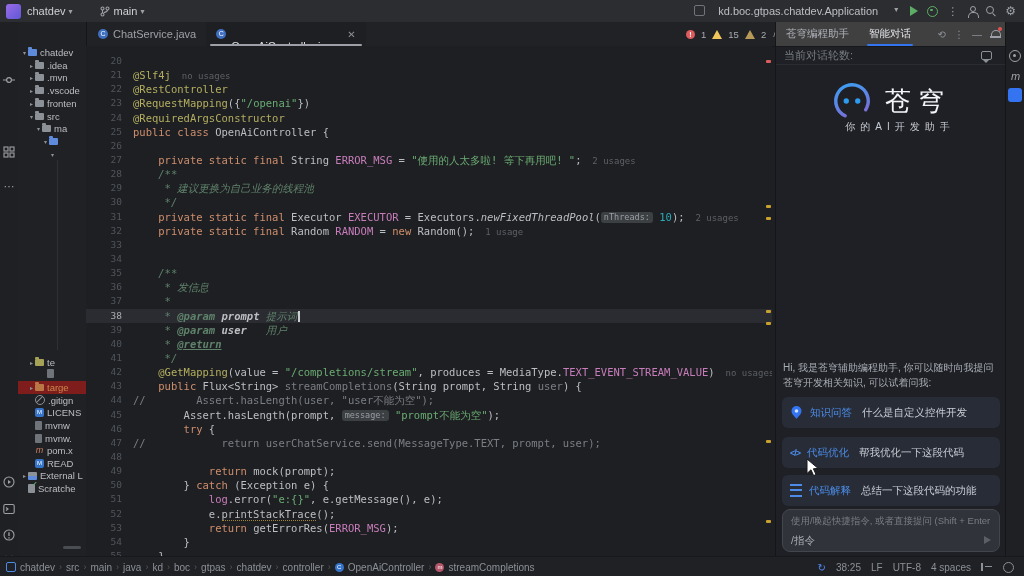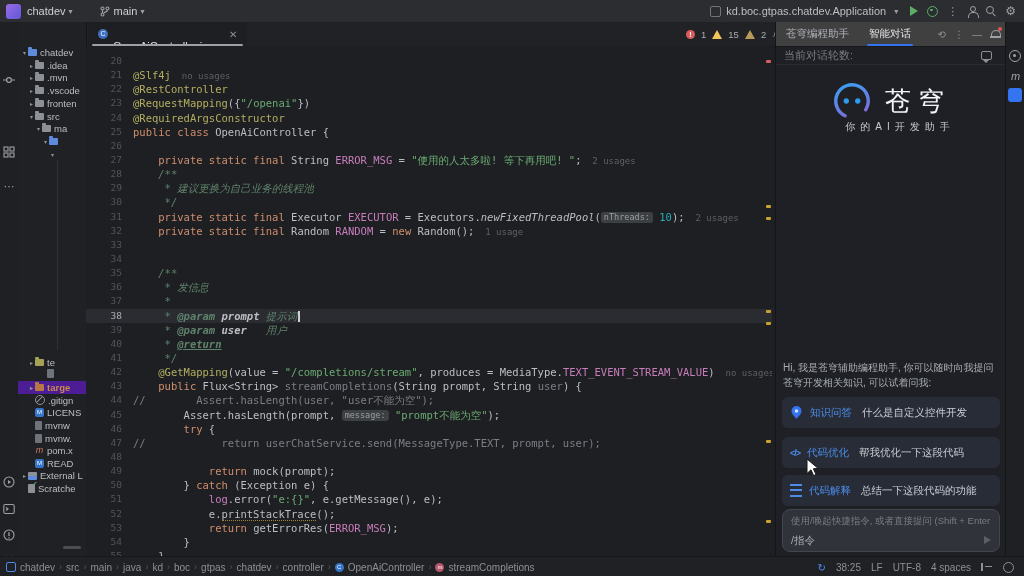--- a/index.html
+++ b/index.html
@@ -8,21 +8,21 @@
   .abs{position:absolute;}
   
   .titlebar{left:0;top:0;width:1024px;height:22px;background:#2B2D30;border-bottom:1px solid #1A1B1D;
             display:flex;align-items:center;font-size:11px;color:#CED0D6;}
   .proj-ico{width:15px;height:15px;border-radius:3px;margin:0 6px 0 6px;
             background:linear-gradient(135deg,#9A6BE8,#5F58D6);}
   .chev{color:#9DA0A6;font-size:8px;margin:0 3px;}
   .tb-group{display:flex;align-items:center;margin-right:14px;cursor:default;}
   .branch-svg{margin:0 4px 0 10px;}
   .tb-right{margin-left:auto;display:flex;align-items:center;gap:9px;padding-right:8px;}
-  .runcfg{display:flex;align-items:center;color:#BCBEC4;gap:5px;}
+  .runcfg{display:flex;align-items:flex-start;color:#BCBEC4;gap:13px;}
   .cfg-box{width:9px;height:9px;border:1px solid #6F737A;border-radius:2px;}
   .play{width:0;height:0;border-left:8px solid #5CAD65;border-top:5px solid transparent;border-bottom:5px solid transparent;}
   .debug-ic{width:9px;height:9px;border:1.4px solid #5CAD65;border-radius:50%;position:relative;}
   .debug-ic::after{content:"";position:absolute;left:2.2px;top:2.2px;width:2.6px;height:2.6px;border-radius:50%;background:#5CAD65;}
   .kebab{color:#9DA0A6;font-size:11px;letter-spacing:0;}
   .person-ic{width:10px;height:10px;position:relative;}
   .person-ic::before{content:"";position:absolute;left:3px;top:0;width:4px;height:4px;border:1.2px solid #9DA0A6;border-radius:50%;}
   .person-ic::after{content:"";position:absolute;left:0.5px;top:6px;width:9px;height:5px;border:1.2px solid #9DA0A6;border-bottom:none;border-radius:5px 5px 0 0;}
   .search-ic{width:10px;height:10px;position:relative;}
   .search-ic::before{content:"";position:absolute;left:0;top:0;width:6px;height:6px;border:1.4px solid #9DA0A6;border-radius:50%;}
@@ -46,21 +46,21 @@
   .err-dot{width:9px;height:9px;border-radius:50%;background:#DB5C5C;color:#fff;font-size:7px;font-weight:bold;text-align:center;line-height:9px;}
   .warn-tri{width:0;height:0;border-left:5px solid transparent;border-right:5px solid transparent;border-bottom:9px solid #F2C55C;position:relative;}
   .warn-tri.weak{border-bottom-color:#B89A57;}
   .insp-chev{color:#8C9097;font-size:8px;}
   
   .lstrip{left:0;top:22px;width:18px;height:534px;background:#1F2023;border-right:1px solid #17181A;}
   .strip-ic{position:absolute;left:3px;width:12px;height:12px;color:#9DA0A6;}
   
   .ppanel{left:18px;top:22px;width:68px;height:534px;background:#1F2124;border-right:1px solid #141517;overflow:hidden;}
   .trow{position:absolute;left:0;right:0;height:13px;display:flex;align-items:center;font-size:9.5px;color:#BCBEC4;white-space:nowrap;}
-  .trow.sel{background:#4c1d95;font-weight:bold;}
+  .trow.sel{background:#7f1d1d;}
   .trow .tchev{width:7px;color:#8C9097;font-size:6px;text-align:center;flex:none;}
   .tico{flex:none;margin-right:3px;position:relative;}
   .tico.fold{width:9px;height:7px;border-radius:1px;background:#8C9097;}
   .tico.fold::before{content:"";position:absolute;left:0;top:-2px;width:4px;height:2px;background:inherit;border-radius:1px 1px 0 0;}
   .tico.fold.blue{background:#5E8BDC;}
   .tico.fold.yellow{background:#A5A258;}
   .tico.fold.orange{background:#B97745;}
   .tico.file{width:7px;height:9px;background:#6F737A;border-radius:1px;}
   .tico.md{width:9px;height:9px;background:#3674C9;border-radius:2px;color:#fff;font-size:6px;line-height:9px;text-align:center;}
   .tico.mvn{width:9px;height:9px;color:#C87B5E;font-style:italic;font-size:9px;line-height:9px;text-align:center;}
@@ -190,20 +190,24 @@
     <div class="lstrip-top">
       <div class="folder-glyph"></div>
     </div>
     <div class="pp-head">
       <span>↻</span>
       <span>×</span>
       <span>⋮</span>
       <span>—</span>
     </div>
     <div class="tabs">
+      <div class="tab">
+        <span class="cls-ico">C</span>
+        <span>ChatService.java</span>
+      </div>
       <div class="tab active">
         <span class="cls-ico">C</span>
         <span class="err-name">OpenAiController.java</span>
         <span class="tab-close">✕</span>
       </div>
     </div>
     <div class="inspections">
       <span class="err-dot">!</span>
       <span>1</span>
       <span class="warn-tri"></span>

